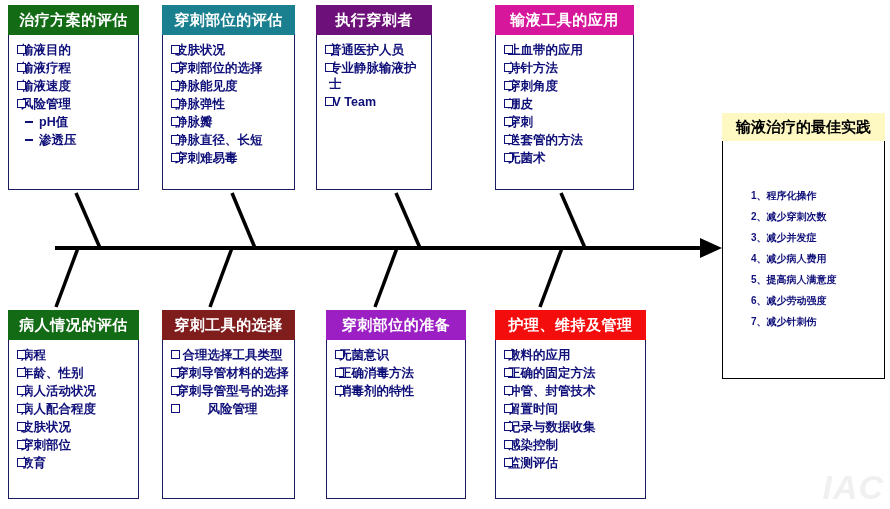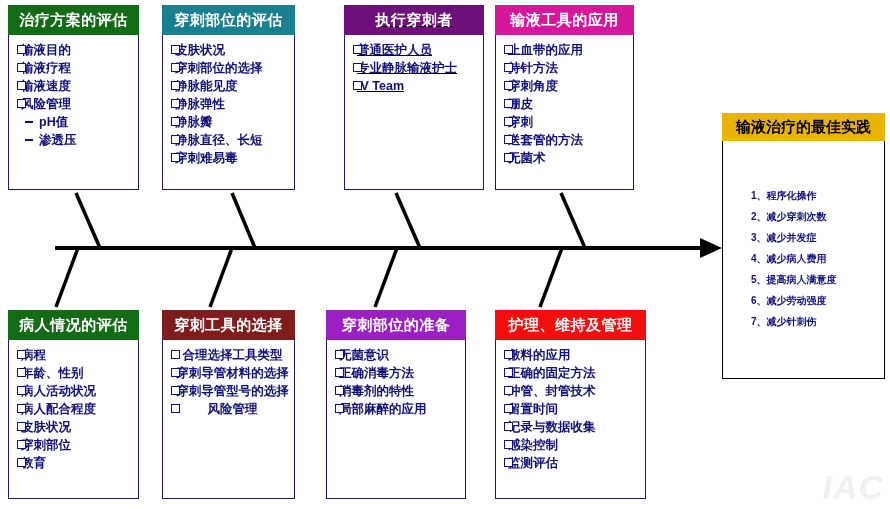--- a/index.html
+++ b/index.html
@@ -185,21 +185,21 @@
           <li><span class="bx"></span><span>穿刺部位的选择</span></li>
           <li><span class="bx"></span><span>静脉能见度</span></li>
           <li><span class="bx"></span><span>静脉弹性</span></li>
           <li><span class="bx"></span><span>静脉瓣</span></li>
           <li><span class="bx"></span><span>静脉直径、长短</span></li>
           <li><span class="bx"></span><span>穿刺难易毒</span></li>
         </ul>
     </div>
   </div>
 
-  <div class="cbox" id="tbox2" style="left:344px; top:5px; width:140px;text-decoration:underline;">
+  <div class="cbox" id="tbox2" style="left:316px; top:5px; width:116px;">
     <div class="chead" style="background: rgb(110, 16, 122);">执行穿刺者</div>
     <div class="cbody" style="height:155px;">
       <ul>
           <li><span class="bx"></span><span>普通医护人员</span></li>
           <li><span class="bx"></span><span>专业静脉输液护士</span></li>
           <li><span class="bx"></span><span>IV Team</span></li>
         </ul>
     </div>
   </div>
 
@@ -245,42 +245,41 @@
     </div>
   </div>
 
   <div class="cbox" id="bbox2" style="left:326px; top:310px; width:140px;">
     <div class="chead" style="background: rgb(156, 31, 196);">穿刺部位的准备</div>
     <div class="cbody" style="height:159px;">
       <ul>
           <li><span class="bx"></span><span>无菌意识</span></li>
           <li><span class="bx"></span><span>正确消毒方法</span></li>
           <li><span class="bx"></span><span>消毒剂的特性</span></li>
-          <li><span class="bx"></span><span>局部麻醉的应用</span></li>
         </ul>
     </div>
   </div>
 
   <div class="cbox" id="bbox3" style="left:495px; top:310px; width:151px;">
     <div class="chead" style="background: rgb(244, 13, 13);">护理、维持及管理</div>
     <div class="cbody" style="height:159px;">
       <ul>
           <li><span class="bx"></span><span>敷料的应用</span></li>
           <li><span class="bx"></span><span>正确的固定方法</span></li>
           <li><span class="bx"></span><span>冲管、封管技术</span></li>
           <li><span class="bx"></span><span>留置时间</span></li>
           <li><span class="bx"></span><span>记录与数据收集</span></li>
           <li><span class="bx"></span><span>感染控制</span></li>
           <li><span class="bx"></span><span>监测评估</span></li>
         </ul>
     </div>
   </div>
 
   <div id="result" style="left:722px; top:113px; width:163px;">
-    <div class="rhead" style="background: #eab308;">输液治疗的最佳实践</div>
+    <div class="rhead" style="background: #fef9c3;">输液治疗的最佳实践</div>
     <div class="rbody" style="height:238px;">
       <ol>
           <li>1、程序化操作</li>
           <li>2、减少穿刺次数</li>
           <li>3、减少并发症</li>
           <li>4、减少病人费用</li>
           <li>5、提高病人满意度</li>
           <li>6、减少劳动强度</li>
           <li>7、减少针刺伤</li>
         </ol>

